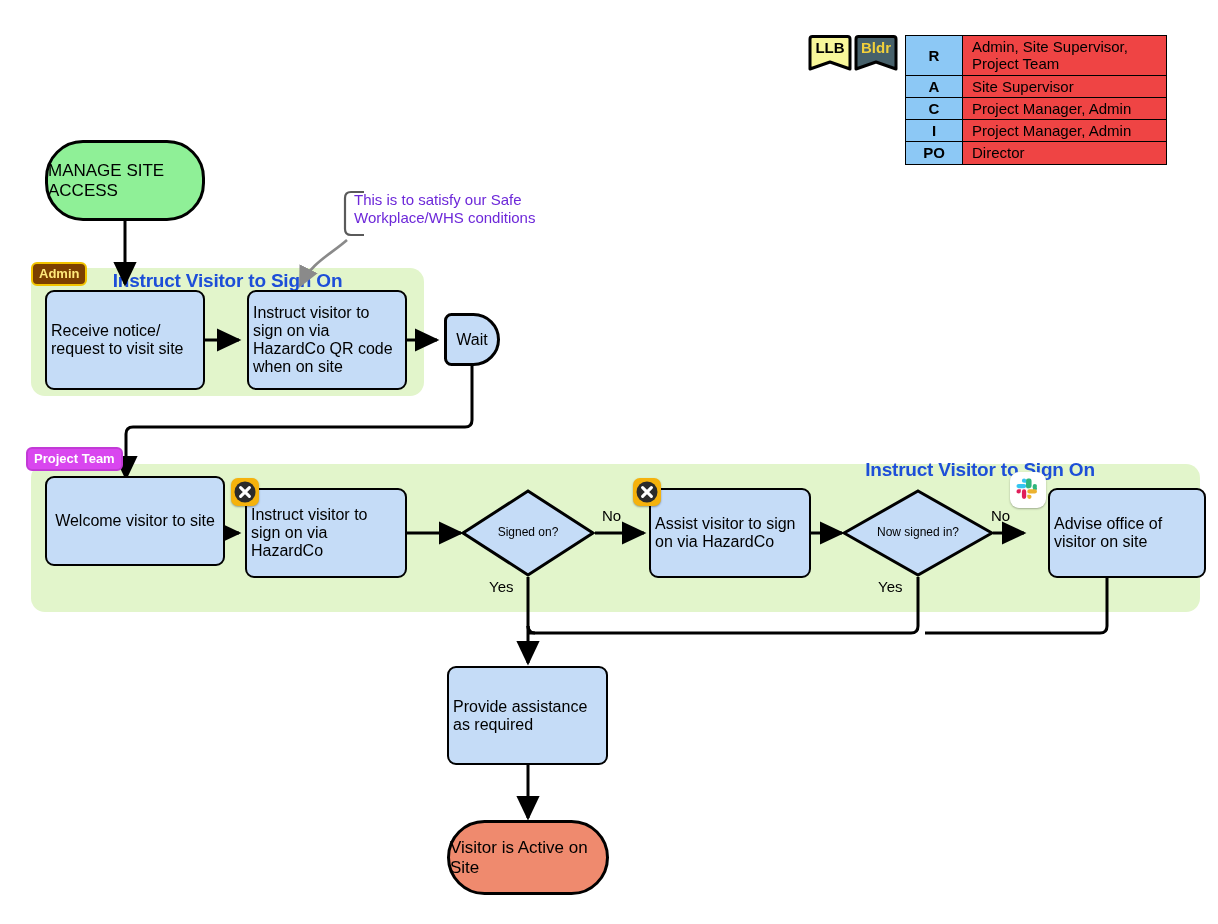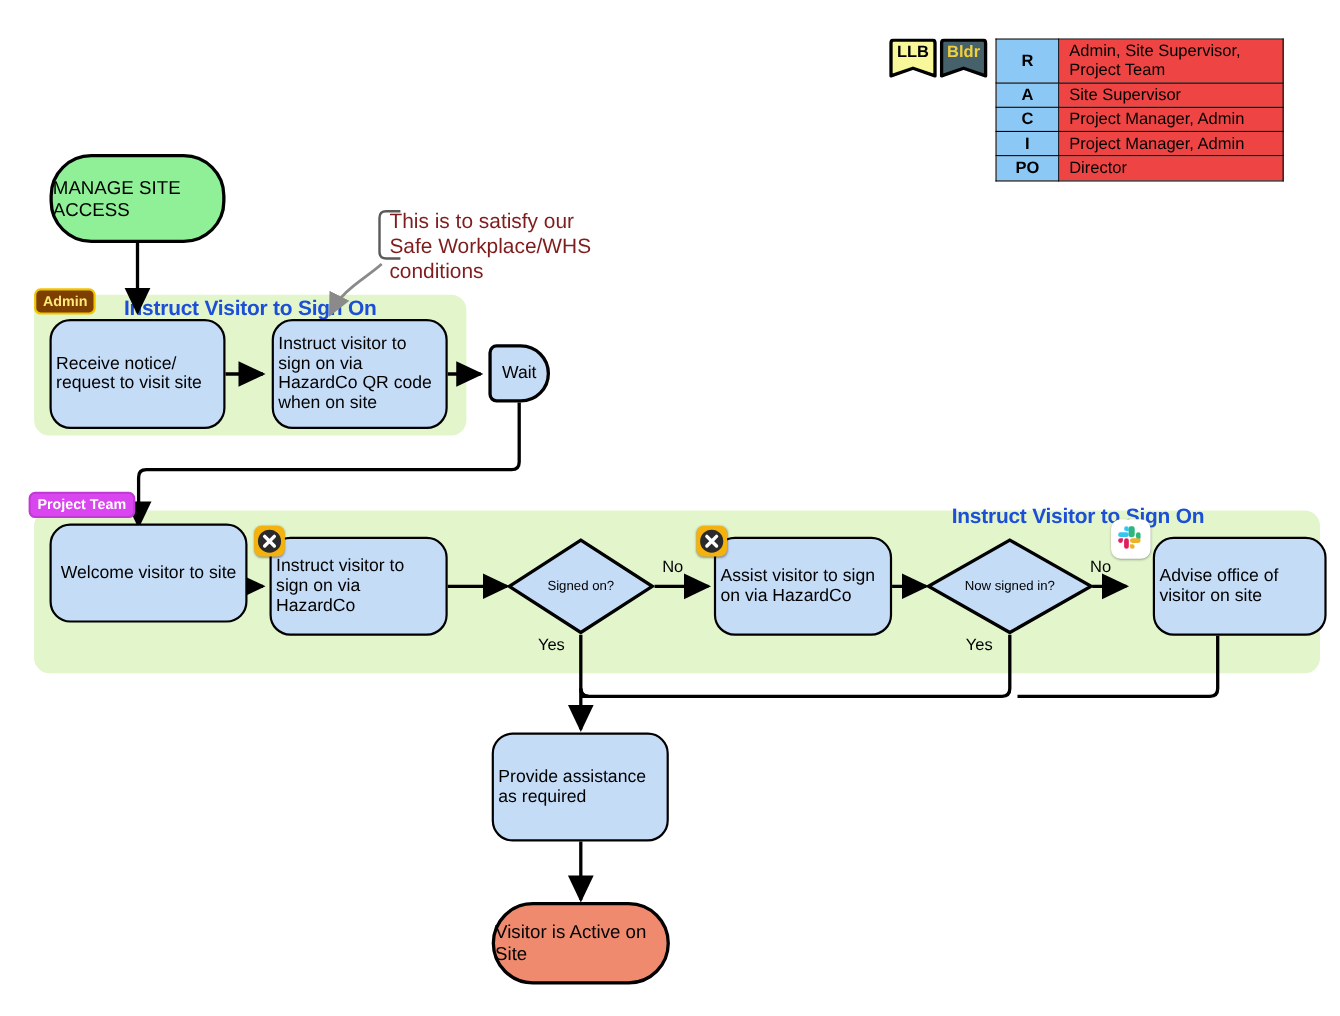--- a/index.html
+++ b/index.html
@@ -66,21 +66,21 @@
     display: flex;
     align-items: center;
     justify-content: center;
     text-align: left;
     color: #000000;
     z-index: 6;
   }
   .process {
     background: #c5dcf7;
     border: 2.5px solid #000000;
-    border-radius: 19px;
+    border-radius: 9px;
     font-size: 16px;
     line-height: 1.12;
     padding: 2px 4px;
   }
   .terminator {
     border: 3px solid #000000;
     border-radius: 38px;
     font-size: 17px;
     line-height: 1.15;
   }
@@ -117,23 +117,23 @@
     position: absolute;
     font-size: 15px;
     color: #000000;
     white-space: nowrap;
     z-index: 9;
   }
 
   
   .note-text {
     position: absolute;
-    font-size: 19px;
+    font-size: 15px;
     line-height: 1.2;
-    color: #7f1d1d;
+    color: #6d28d9;
     z-index: 9;
   }
 
   
   .x-badge {
     position: absolute;
     width: 28px; height: 28px;
     background: #f5b20c;
     border-radius: 7px;
     z-index: 20;

